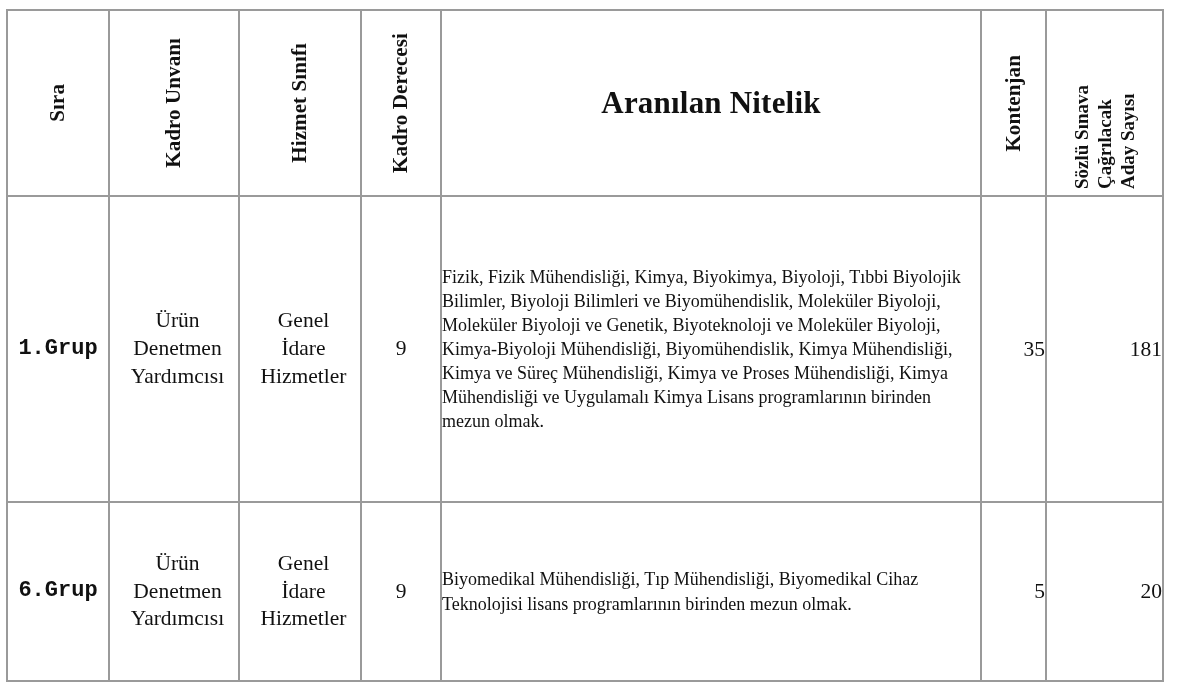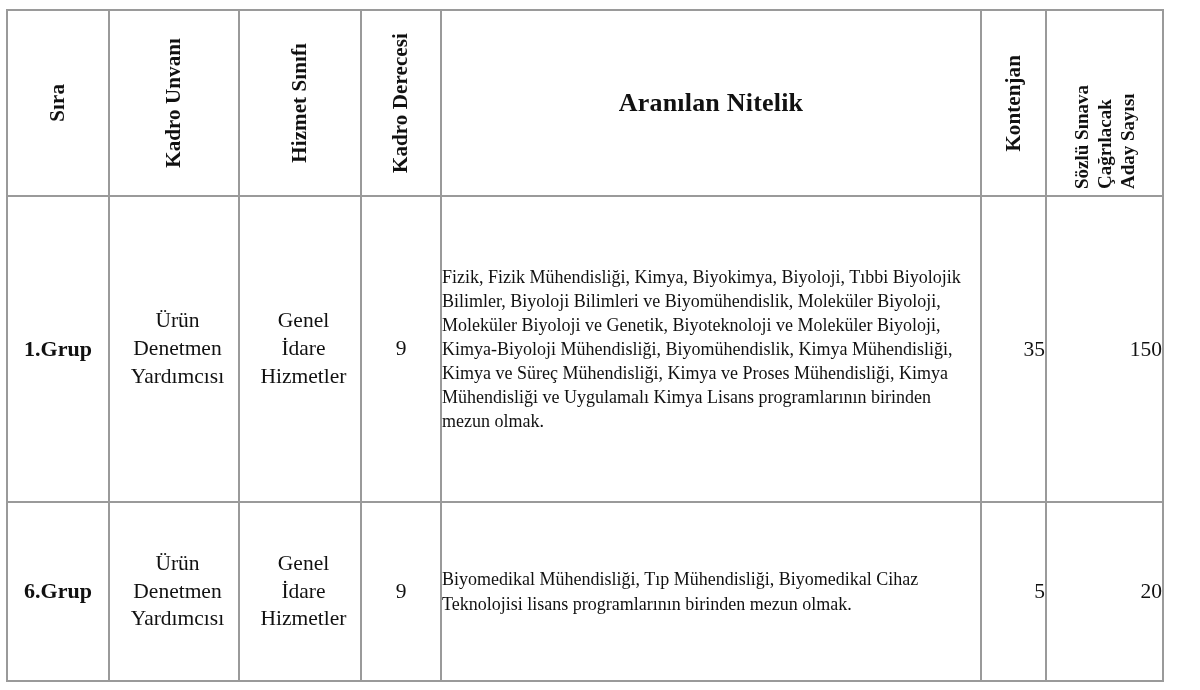--- a/index.html
+++ b/index.html
@@ -77,36 +77,37 @@
     transform: rotate(180deg);
     line-height: 1.22;
     text-align: left;
     font-size: 19px;
     height: 172px;
     white-space: normal;
   }
   .rot-multi .ln { display: block; }
 
   .hdr-plain {
-    font-size: 26px;
+    font-size: 31px;
     font-weight: bold;
     text-align: center;
     letter-spacing: 0.2px;
   }
 
   
   td.cell {
     font-size: 21.5px;
     line-height: 1.30;
     text-align: center;
   }
   td.cell-group {
     font-weight: bold;
     font-size: 22px;
     text-align: center;
+    font-family: Liberation Mono, monospace;
   }
   td.cell-stack {
     text-align: center;
     line-height: 1.30;
   }
   td.cell-stack .ln { display: block; margin-left: 7px; }
 
   td.cell-nitelik {
     text-align: left;
     font-size: 18px;
@@ -204,21 +205,21 @@
           <span class="ln">İdare</span>
           <span class="ln">Hizmetler</span>
         </td>
 
         <td class="cell">9</td>
 
         <td class="cell-nitelik">Fizik, Fizik Mühendisliği, Kimya, Biyokimya, Biyoloji, Tıbbi Biyolojik Bilimler, Biyoloji Bilimleri ve Biyomühendislik, Moleküler Biyoloji, Moleküler Biyoloji ve Genetik, Biyoteknoloji ve Moleküler Biyoloji, Kimya-Biyoloji Mühendisliği, Biyomühendislik, Kimya Mühendisliği, Kimya ve Süreç Mühendisliği, Kimya ve Proses Mühendisliği, Kimya Mühendisliği ve Uygulamalı Kimya Lisans programlarının birinden mezun olmak.</td>
 
         <td class="cell-num">35</td>
 
-        <td class="cell-num">150</td>
+        <td class="cell-num">181</td>
       </tr>
 
       <tr class="row-2">
         <td class="cell cell-group">6.Grup</td>
 
         <td class="cell cell-stack">
           <span class="ln">Ürün</span>
           <span class="ln">Denetmen</span>
           <span class="ln">Yardımcısı</span>
         </td>

